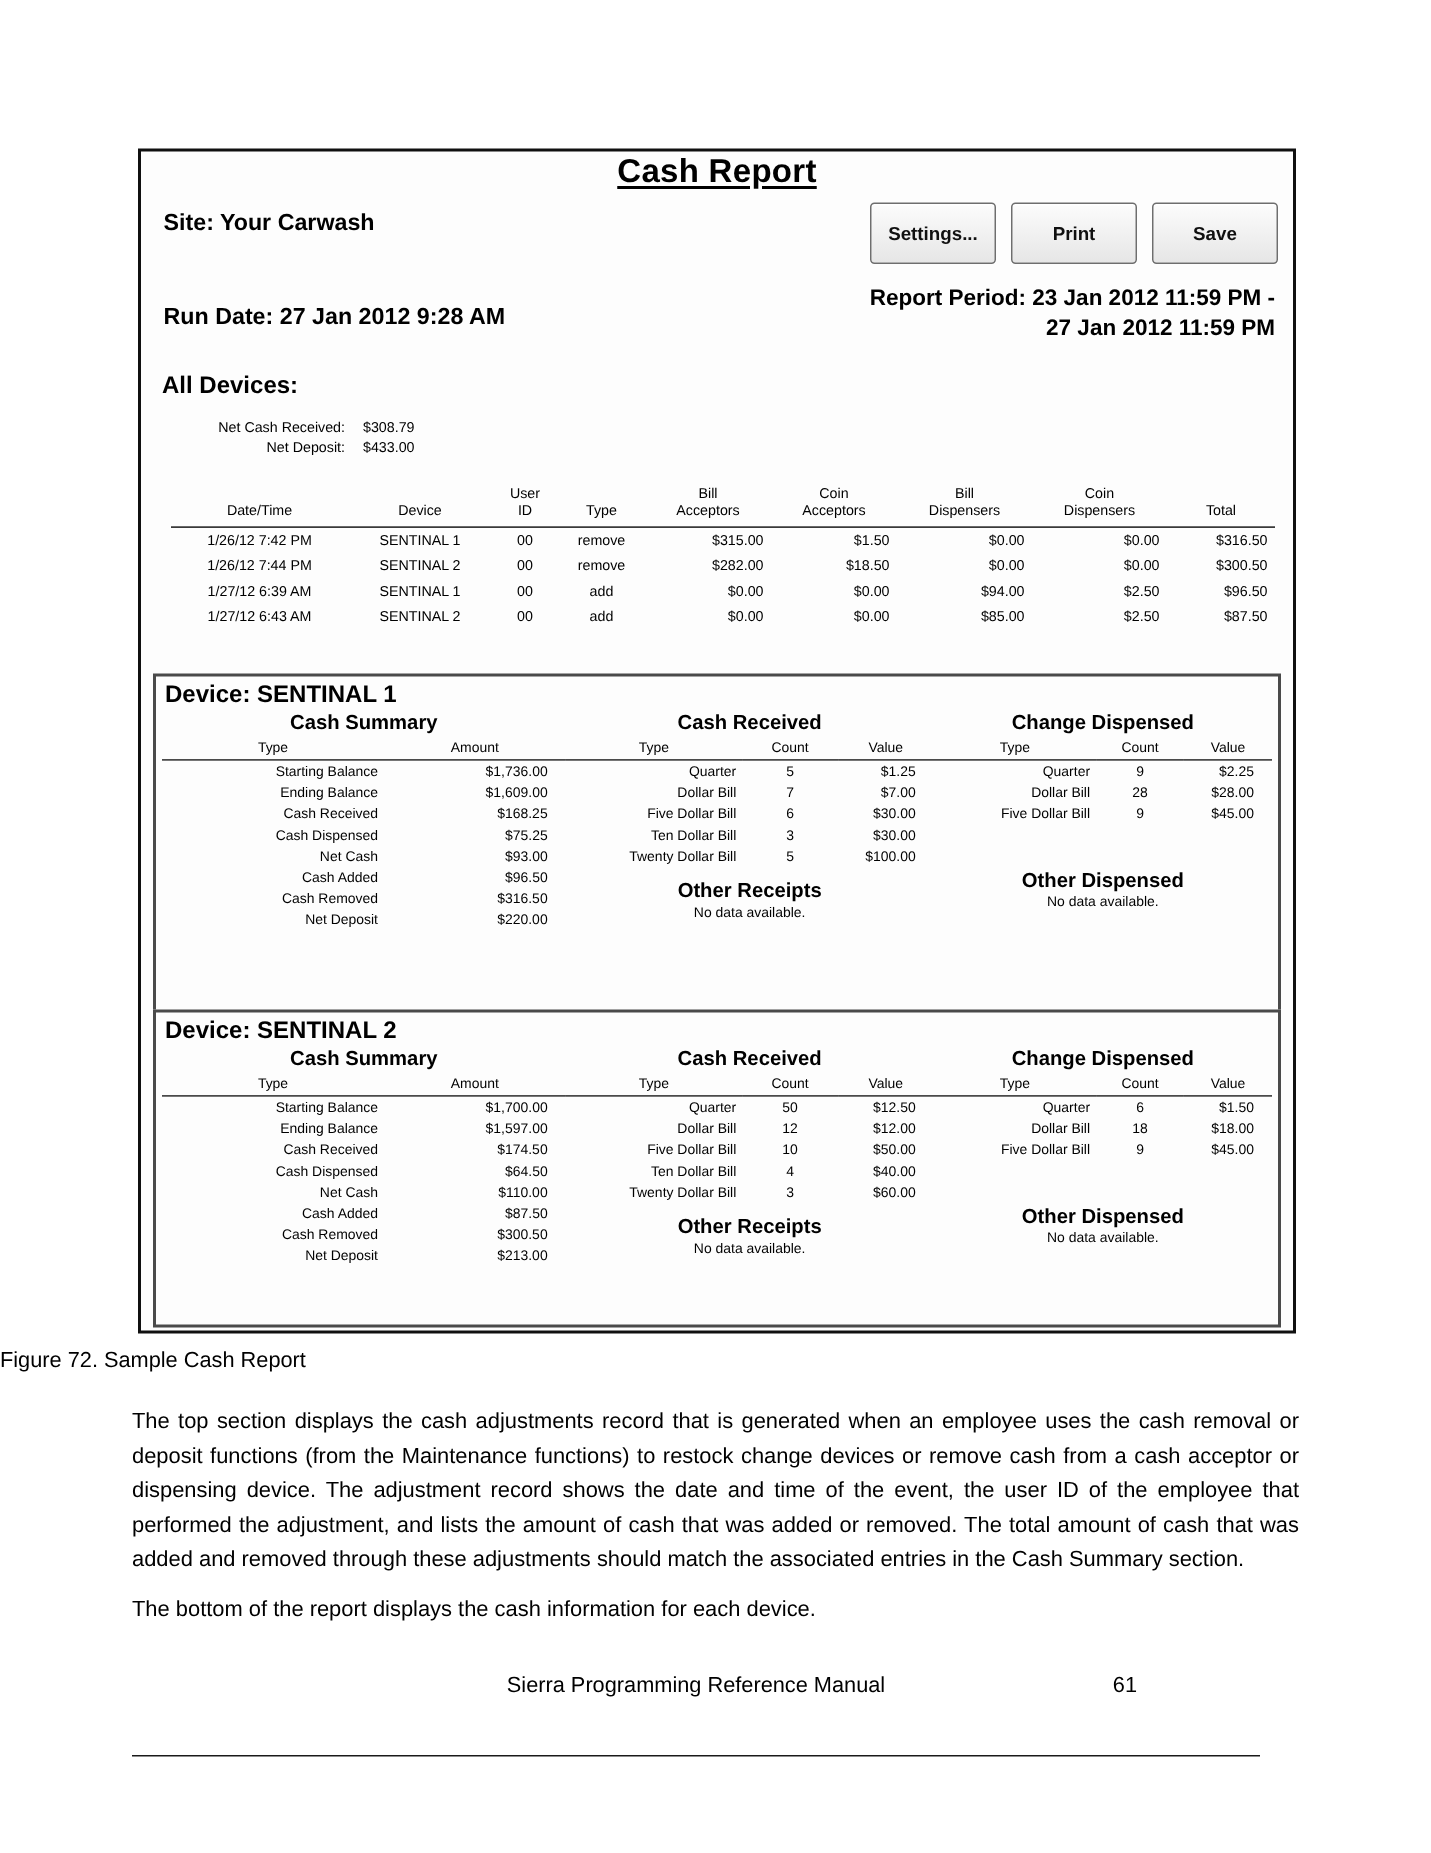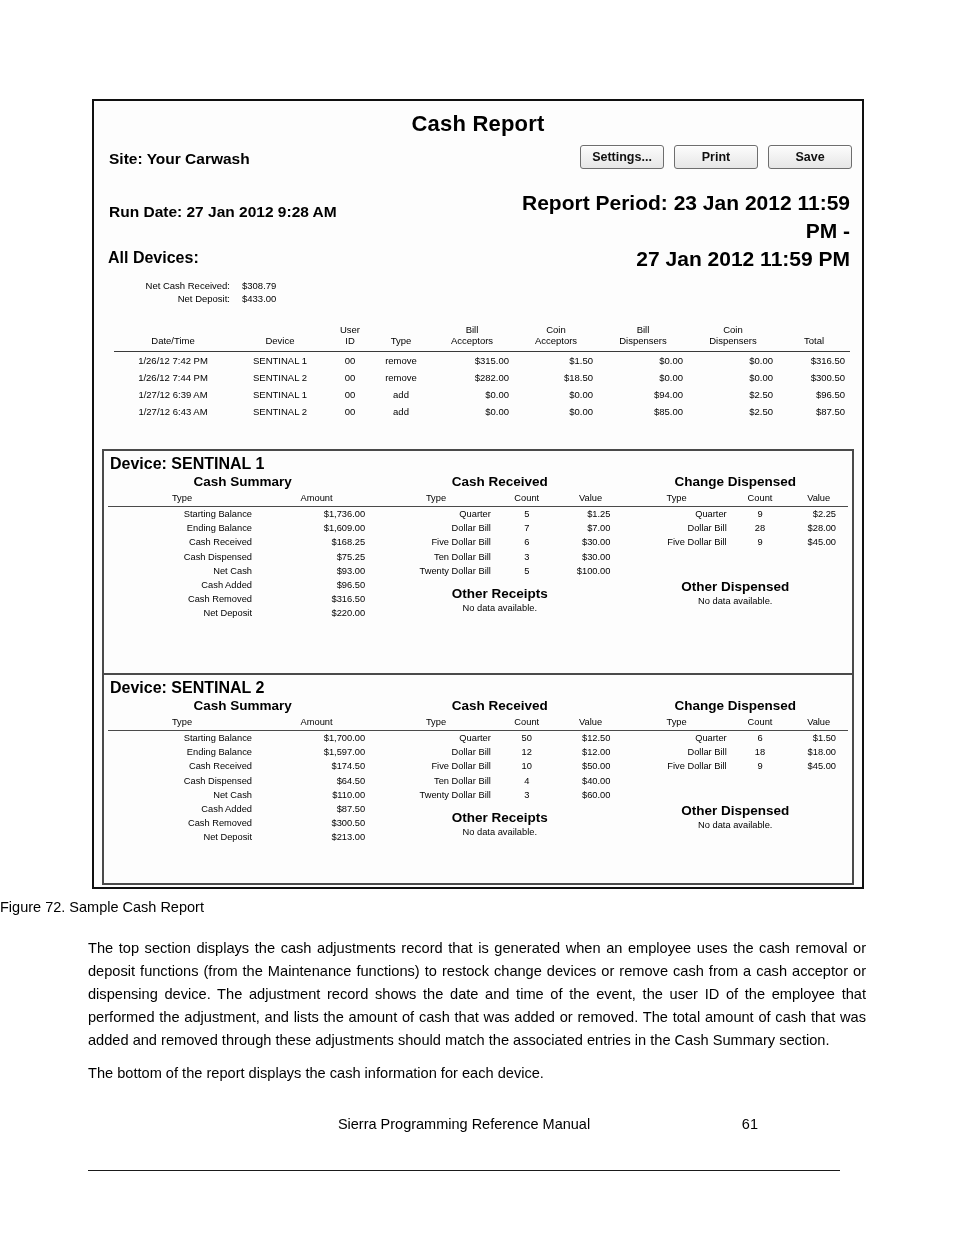--- a/index.html
+++ b/index.html
@@ -24,21 +24,21 @@
     border: 2px solid #101010;
     background: #fdfdfd;
     overflow: hidden;
   }
 
   .report-title {
     text-align: center;
     font-size: 22px;
     font-weight: bold;
     letter-spacing: .2px;
-    padding-top: 10px;
+    text-decoration: underline;
     text-underline-offset: 3px;
   }
 
   .hdr-row {
     position: relative;
     height: 46px;
   }
   .site-line {
     position: absolute;
     left: 15px;
@@ -48,21 +48,21 @@
   }
   .btn-group {
     position: absolute;
     right: 10px;
     top: 8px;
     display: flex;
     gap: 10px;
   }
   .btn {
     min-width: 84px;
-    height: 24px;
+    height: 41px;
     line-height: 22px;
     text-align: center;
     font-size: 12.5px;
     font-weight: bold;
     color: #101010;
     border: 1px solid #6e6e6e;
     border-radius: 3px;
     background: linear-gradient(#fcfcfc, #e6e6e6);
     box-shadow: inset 0 1px 0 #ffffff;
     padding: 0 9px;
@@ -76,21 +76,21 @@
     top: 102px;
     font-size: 15.5px;
     font-weight: bold;
   }
   .period {
     position: absolute;
     right: 12px;
     top: 88px;
     width: 350px;
     text-align: right;
-    font-size: 21px;
+    font-size: 15px;
     font-weight: bold;
     line-height: 1.34;
   }
 
   .all-devices {
     position: absolute;
     left: 14px;
     top: 148px;
     font-size: 16px;
     font-weight: bold;

